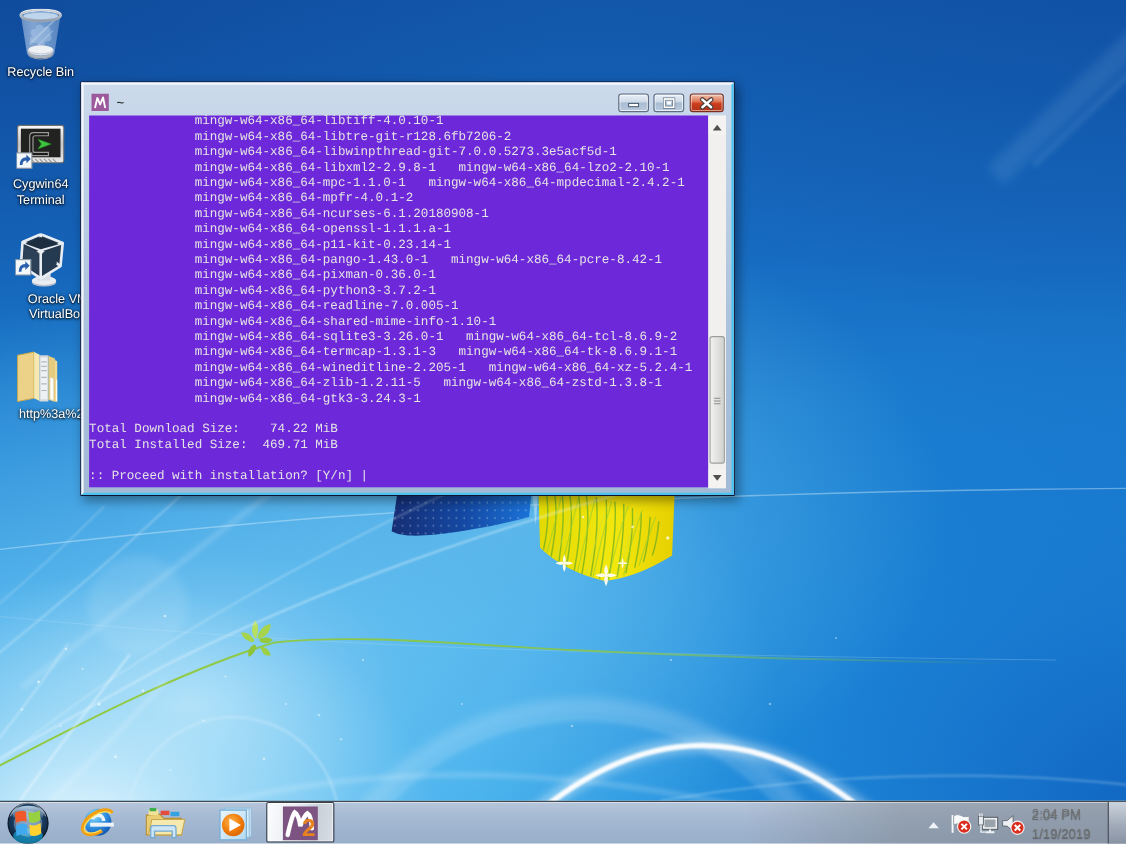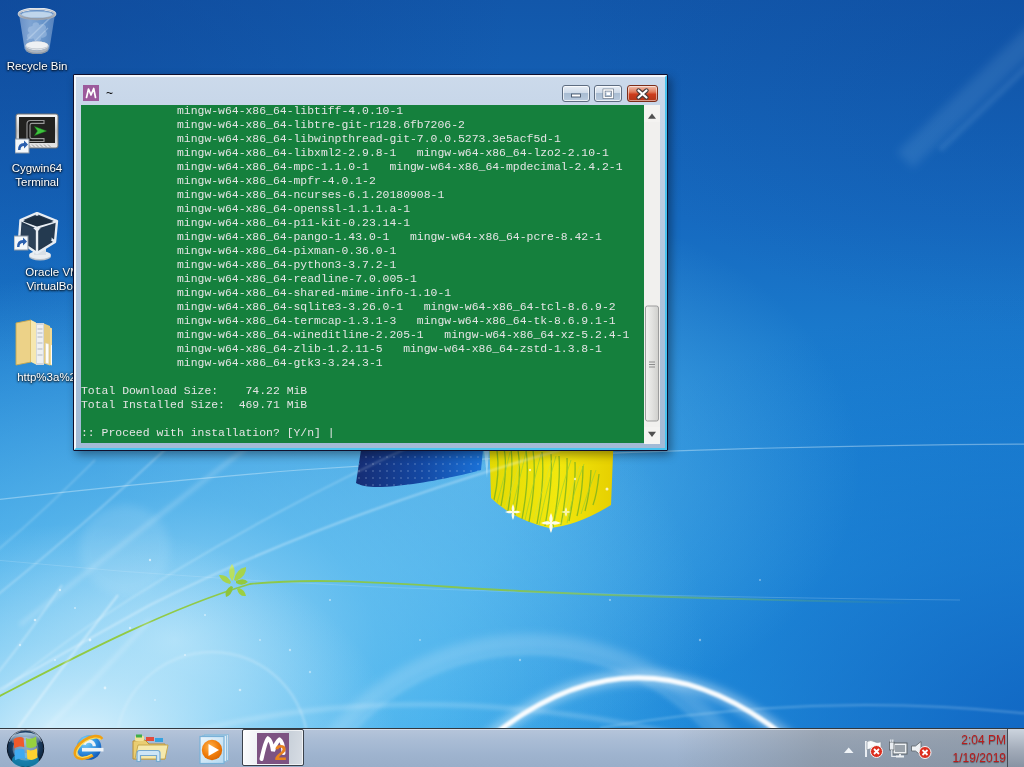--- a/index.html
+++ b/index.html
@@ -13,26 +13,26 @@
 #win{position:absolute;left:73px;top:74px;width:593px;height:375px;background:#b3c7de;border:1px solid #10102e;border-radius:1px;box-shadow:3px 4px 10px rgba(0,0,0,.38);}
 #winframe{position:absolute;left:0;top:0;right:0;bottom:0;background:linear-gradient(#ccdaeb,#bdcfe4 25%,#abc2dc 60%,#a2bad6);}
 #winwhite{position:absolute;left:0;top:0;right:0;bottom:0;border-left:2px solid #f4f8fc;border-top:2px solid #f4f8fc;border-right:2px solid #49c3ef;border-bottom:2px solid #49c3ef;}
 #titlebar{position:absolute;left:2px;top:2px;width:589px;height:28px;}
 #ticon{position:absolute;left:7px;top:8px;width:16px;height:16px;}
 #ttext{position:absolute;left:30px;top:9px;font-size:12px;color:#000;}
 .capbtn{position:absolute;top:8px;height:17px;border-radius:3px;border:1px solid #5e6d81;box-sizing:border-box;box-shadow:inset 0 0 0 1px rgba(255,255,255,.7);}
 #btnmin{left:486px;width:28px;background:linear-gradient(#e8eef6,#cfdbe9 45%,#a8bcd2 50%,#b9cade);}
 #btnmax{left:518px;width:28px;background:linear-gradient(#e8eef6,#cfdbe9 45%,#a8bcd2 50%,#b9cade);}
 #btnclose{left:551px;width:31px;background:linear-gradient(#f0c0ae,#e07a5a 40%,#cc3c1c 55%,#b03518);border-color:#7c2d18;box-shadow:inset 0 0 0 1px rgba(255,255,255,.5);}
-#client{position:absolute;left:7px;top:30px;width:563px;height:338px;background:#15803d;}
+#client{position:absolute;left:7px;top:30px;width:563px;height:338px;background:#6d28d9;}
 #term{position:absolute;left:0px;top:-1px;font-family:"Liberation Mono",monospace;font-size:11.43px;line-height:14px;color:#e4e4e4;margin:0;white-space:pre;}
 #sbar{position:absolute;left:570px;top:30px;width:16px;height:338px;background:#f0efed;}
 
 #taskbar{position:absolute;left:0;top:728px;width:1024px;height:39px;background:linear-gradient(90deg,rgba(0,0,0,0) 66%,rgba(118,120,122,.38) 80%,rgba(118,120,122,.46) 98%),linear-gradient(#b6c5da,#a9bcd5 30%,#9fb4cf 65%,#99aec9);border-top:1px solid #31373e;box-shadow:inset 0 1px 0 rgba(240,246,252,.55);box-sizing:border-box;}
-#clock{position:absolute;left:938px;top:731px;width:68px;text-align:right;color:#b91c1c;font-size:12px;line-height:18px;text-shadow:0 1px 1px rgba(0,0,0,.4);}
+#clock{position:absolute;left:938px;top:731px;width:68px;text-align:left;color:#737373;font-size:12px;line-height:18px;text-shadow:0 1px 1px rgba(0,0,0,.4);}
 #showdesk{position:absolute;left:1007px;top:729px;width:17px;height:38px;background:linear-gradient(#ccd4de,#a2abb9 55%,#8893a3);border-left:1px solid #444a54;box-sizing:border-box;}
 #msysbtn{position:absolute;left:242px;top:729px;width:62px;height:37px;border:1px solid #3a414b;border-radius:2px;box-sizing:border-box;background:linear-gradient(100deg,#fdfdfe,#e8ecf1 40%,#c9d1da 72%,#d8dde4);box-shadow:inset 0 0 0 1px rgba(255,255,255,.65);}
 </style>
 </head>
 <body>
 <div id="desk">
   <svg id="wall" viewBox="0 0 1024 728" preserveAspectRatio="none">
     <defs>
       <linearGradient id="sky" x1="0" y1="0" x2="0" y2="1">
         <stop offset="0" stop-color="#1257aa"></stop>

